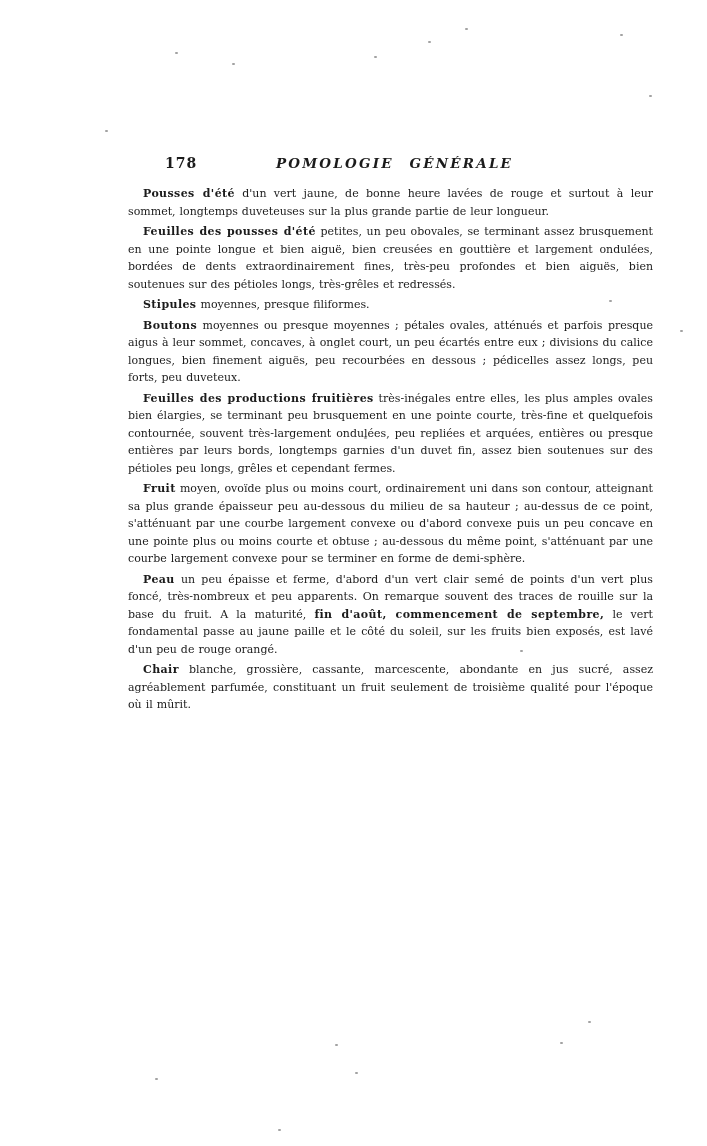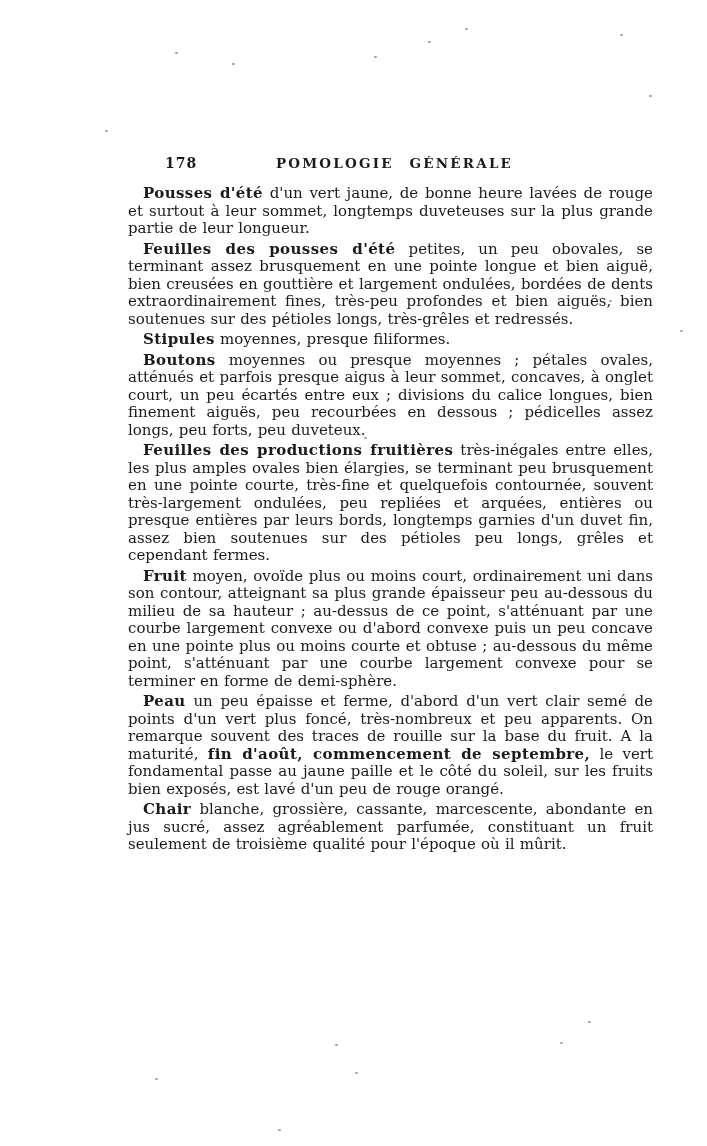--- a/index.html
+++ b/index.html
@@ -30,30 +30,31 @@
     position: absolute;
     left: 128px;
     top: 155px;
     width: 533px;
     text-align: center;
     font-size: 13.5px;
     font-weight: 700;
     letter-spacing: 2.2px;
     word-spacing: 9px;
     white-space: nowrap;
+    font-style: italic;
   }
   .page-body {
     position: absolute;
     left: 128px;
     top: 185px;
     width: 533px;
   }
   .para {
     margin: 0 8px 3px 0;
-    font-size: 15px;
+    font-size: 11px;
     line-height: 17.5px;
     text-align: justify;
     text-indent: 15px;
     word-spacing: 0.5px;
   }
   .para b {
     font-weight: 700;
     letter-spacing: 0.4px;
   }
   .speck {

